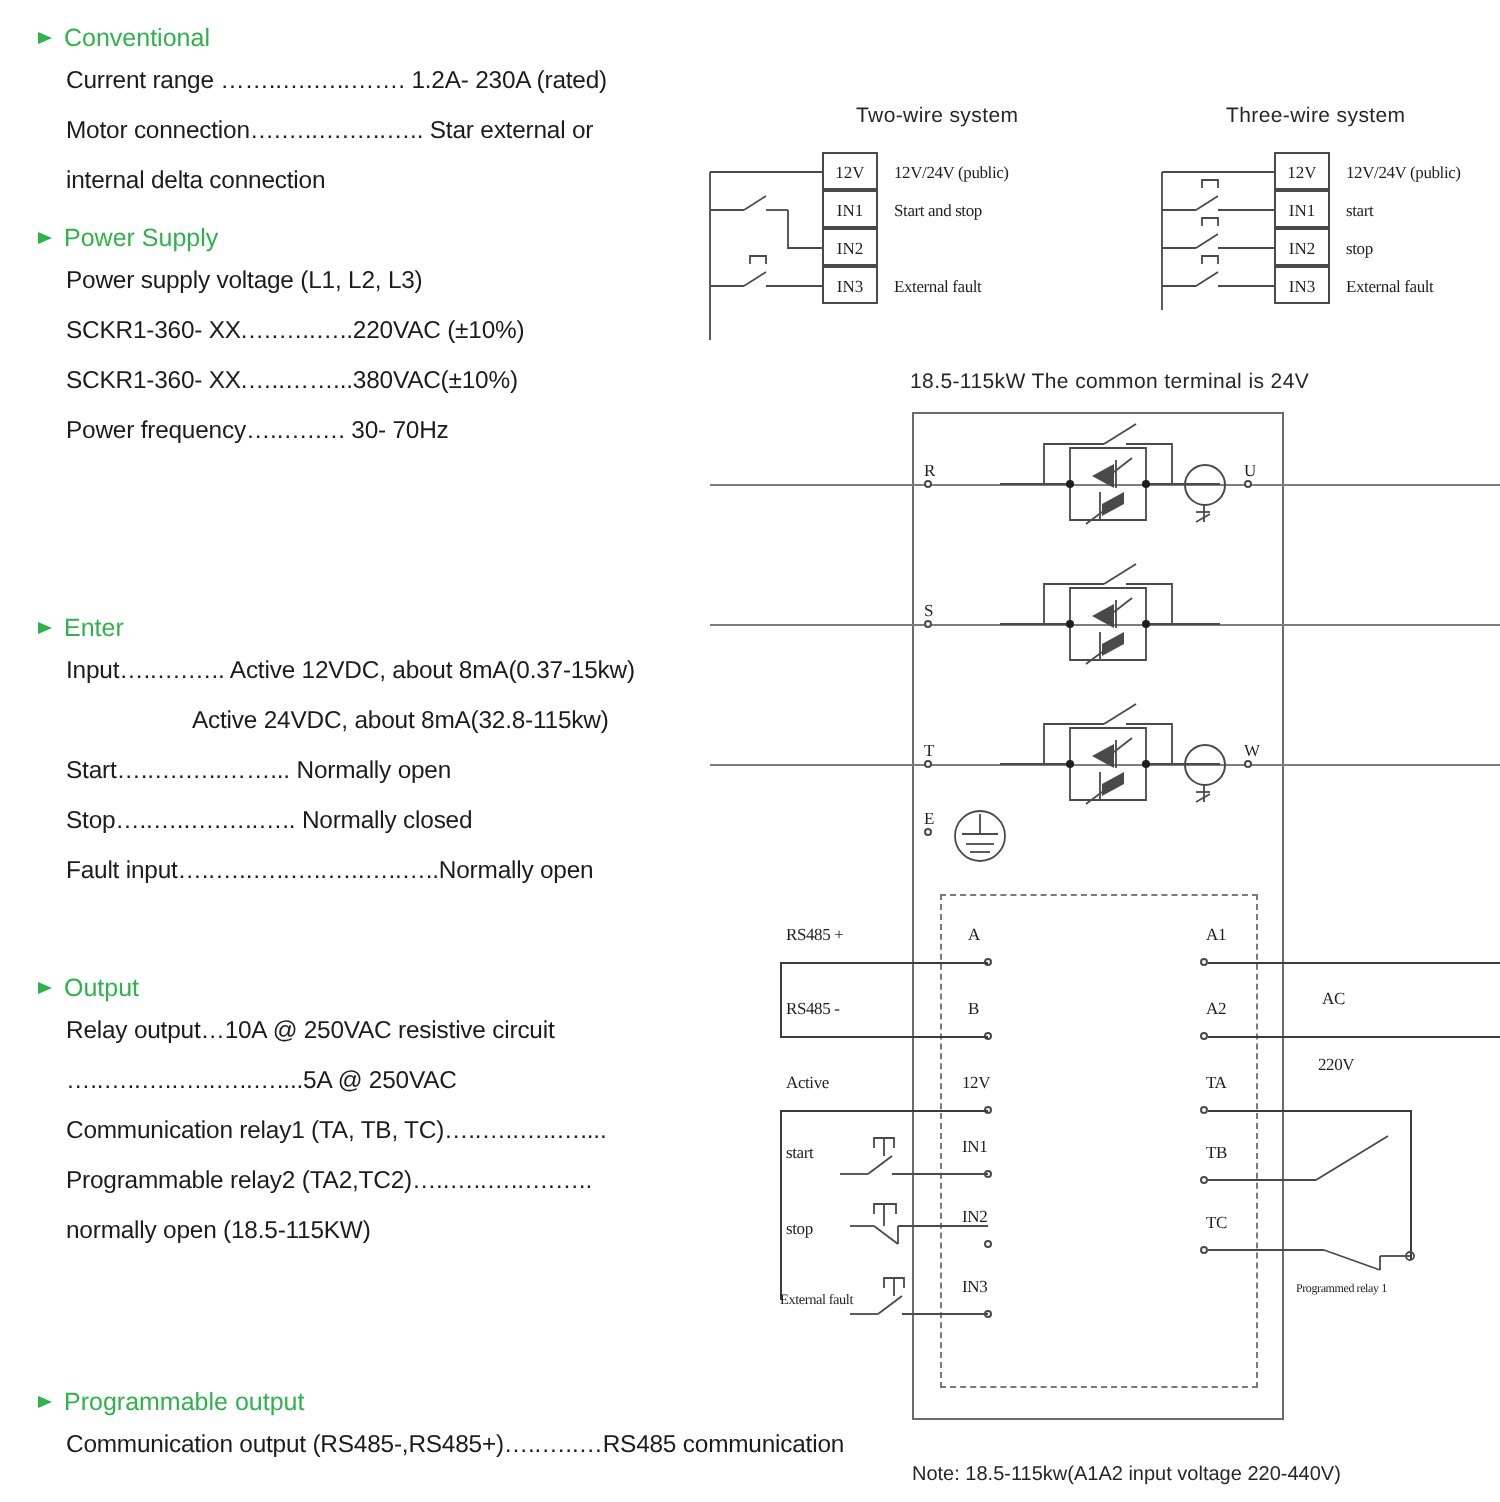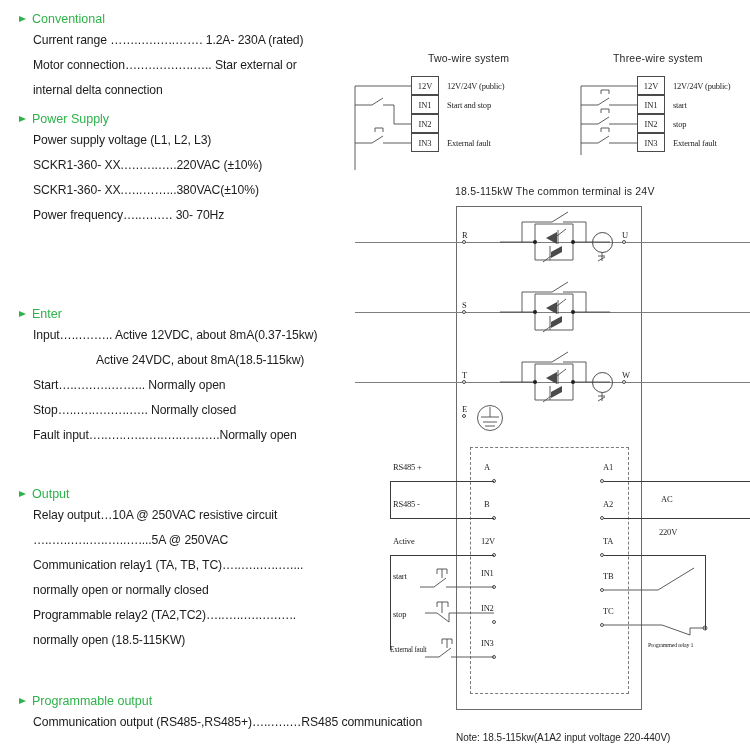--- a/index.html
+++ b/index.html
@@ -144,35 +144,34 @@
     <div class="spec-line">SCKR1-360- XX.…..……...380VAC(±10%)</div>
     <div class="spec-line">Power frequency…..….…. 30- 70Hz</div>
   </div>
 
   <div class="spec-section" style="top:305px">
     <div class="spec-heading">
       <span class="bullet"></span>
       <span>Enter</span>
     </div>
     <div class="spec-line">Input…..….….. Active 12VDC, about 8mA(0.37-15kw)</div>
-    <div class="spec-line indented">Active 24VDC, about 8mA(18.5-115kw)</div>
+    <div class="spec-line indented">Active 24VDC, about 8mA(32.8-115kw)</div>
     <div class="spec-line">Start…..….…..……... Normally open</div>
     <div class="spec-line">Stop…..…..….…..….. Normally closed</div>
     <div class="spec-line">Fault input…..…..…..…..…..…..…..Normally open</div>
   </div>
 
   <div class="spec-section" style="top:485px">
     <div class="spec-heading">
       <span class="bullet"></span>
       <span>Output</span>
     </div>
     <div class="spec-line">Relay output…10A @ 250VAC resistive circuit</div>
     <div class="spec-line">…..…..…..…..…..…....5A @ 250VAC</div>
     <div class="spec-line">Communication relay1 (TA, TB, TC)…..…..…..…....</div>
-    <div class="spec-line">normally open or normally closed</div>
     <div class="spec-line">Programmable relay2 (TA2,TC2)…..…..…..….…..</div>
     <div class="spec-line">normally open (18.5-115KW)</div>
   </div>
 
   <div class="spec-section" style="top:692px">
     <div class="spec-heading">
       <span class="bullet"></span>
       <span>Programmable output</span>
     </div>
     <div class="spec-line">Communication output (RS485-,RS485+)…..…..…RS485 communication</div>

